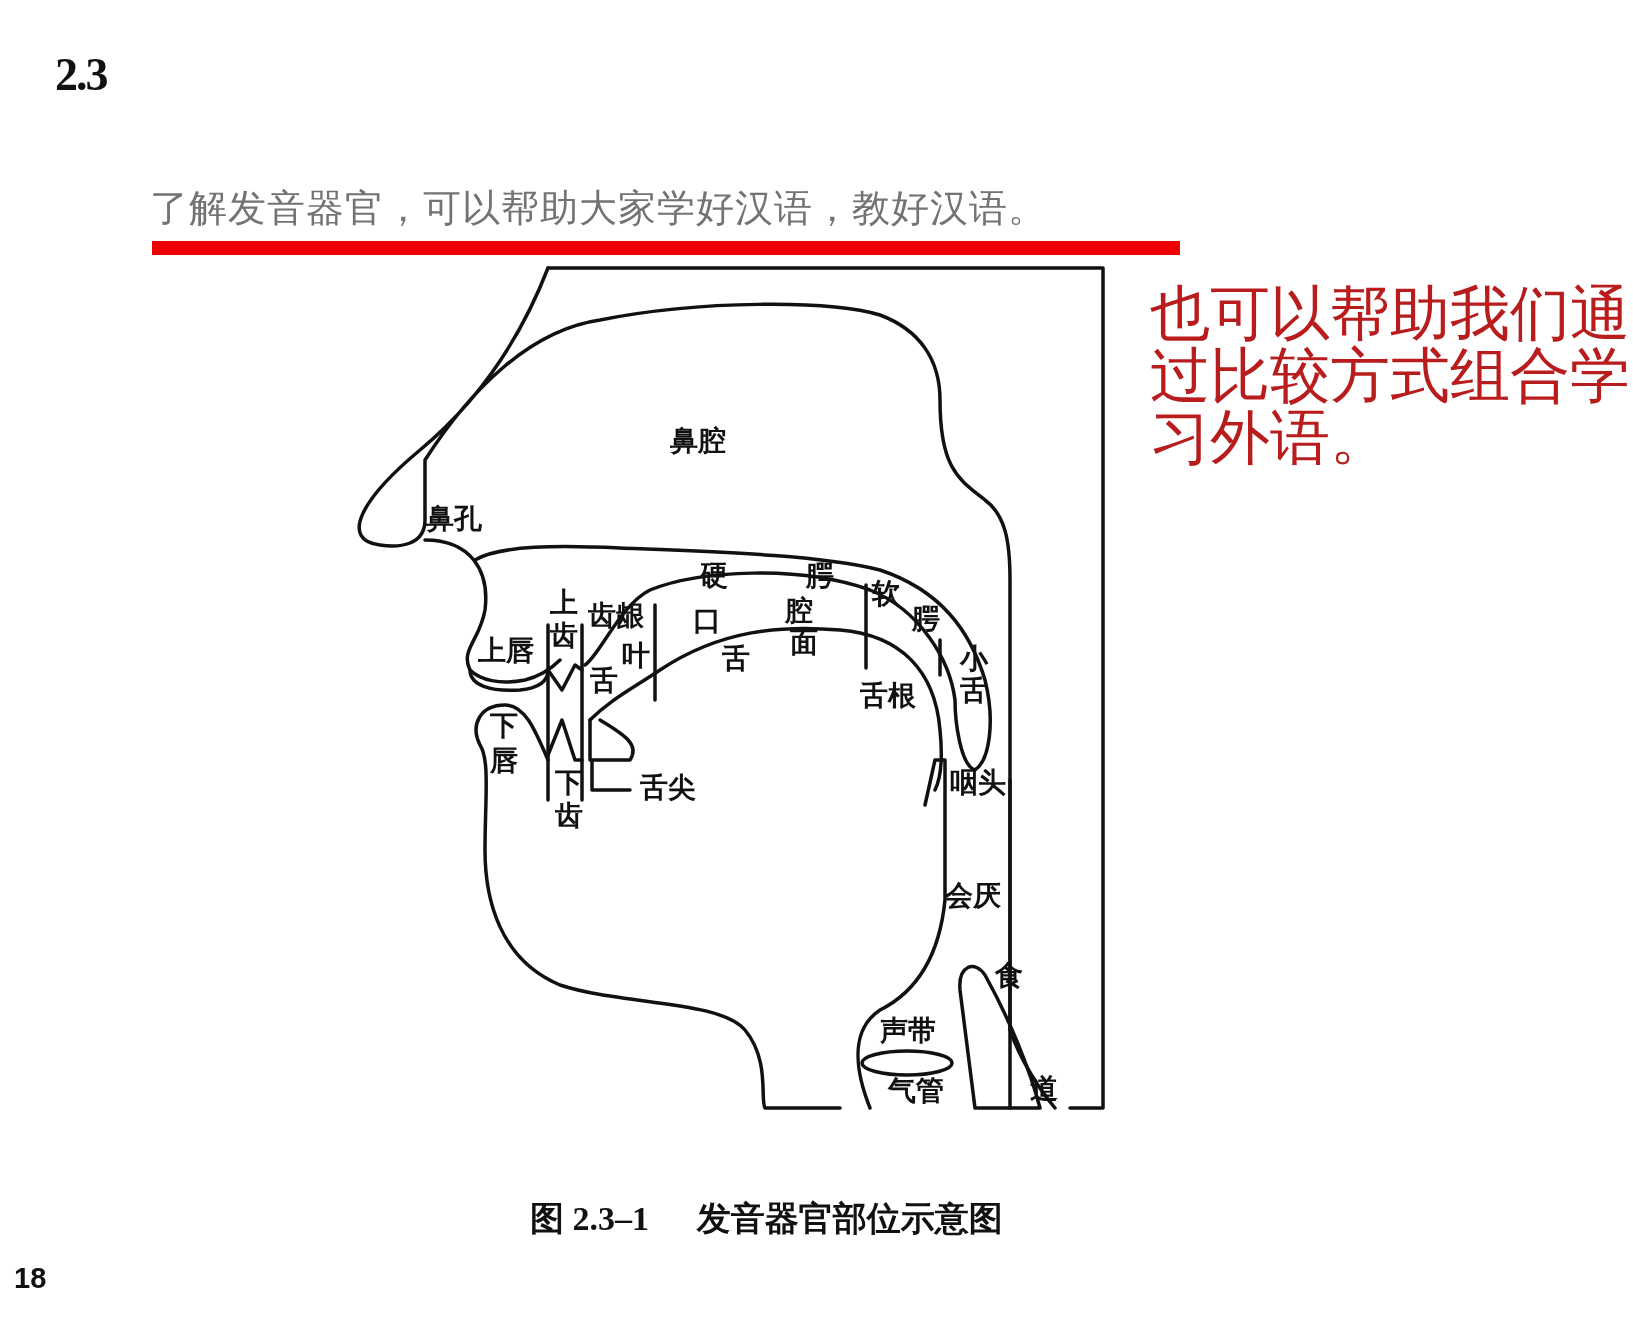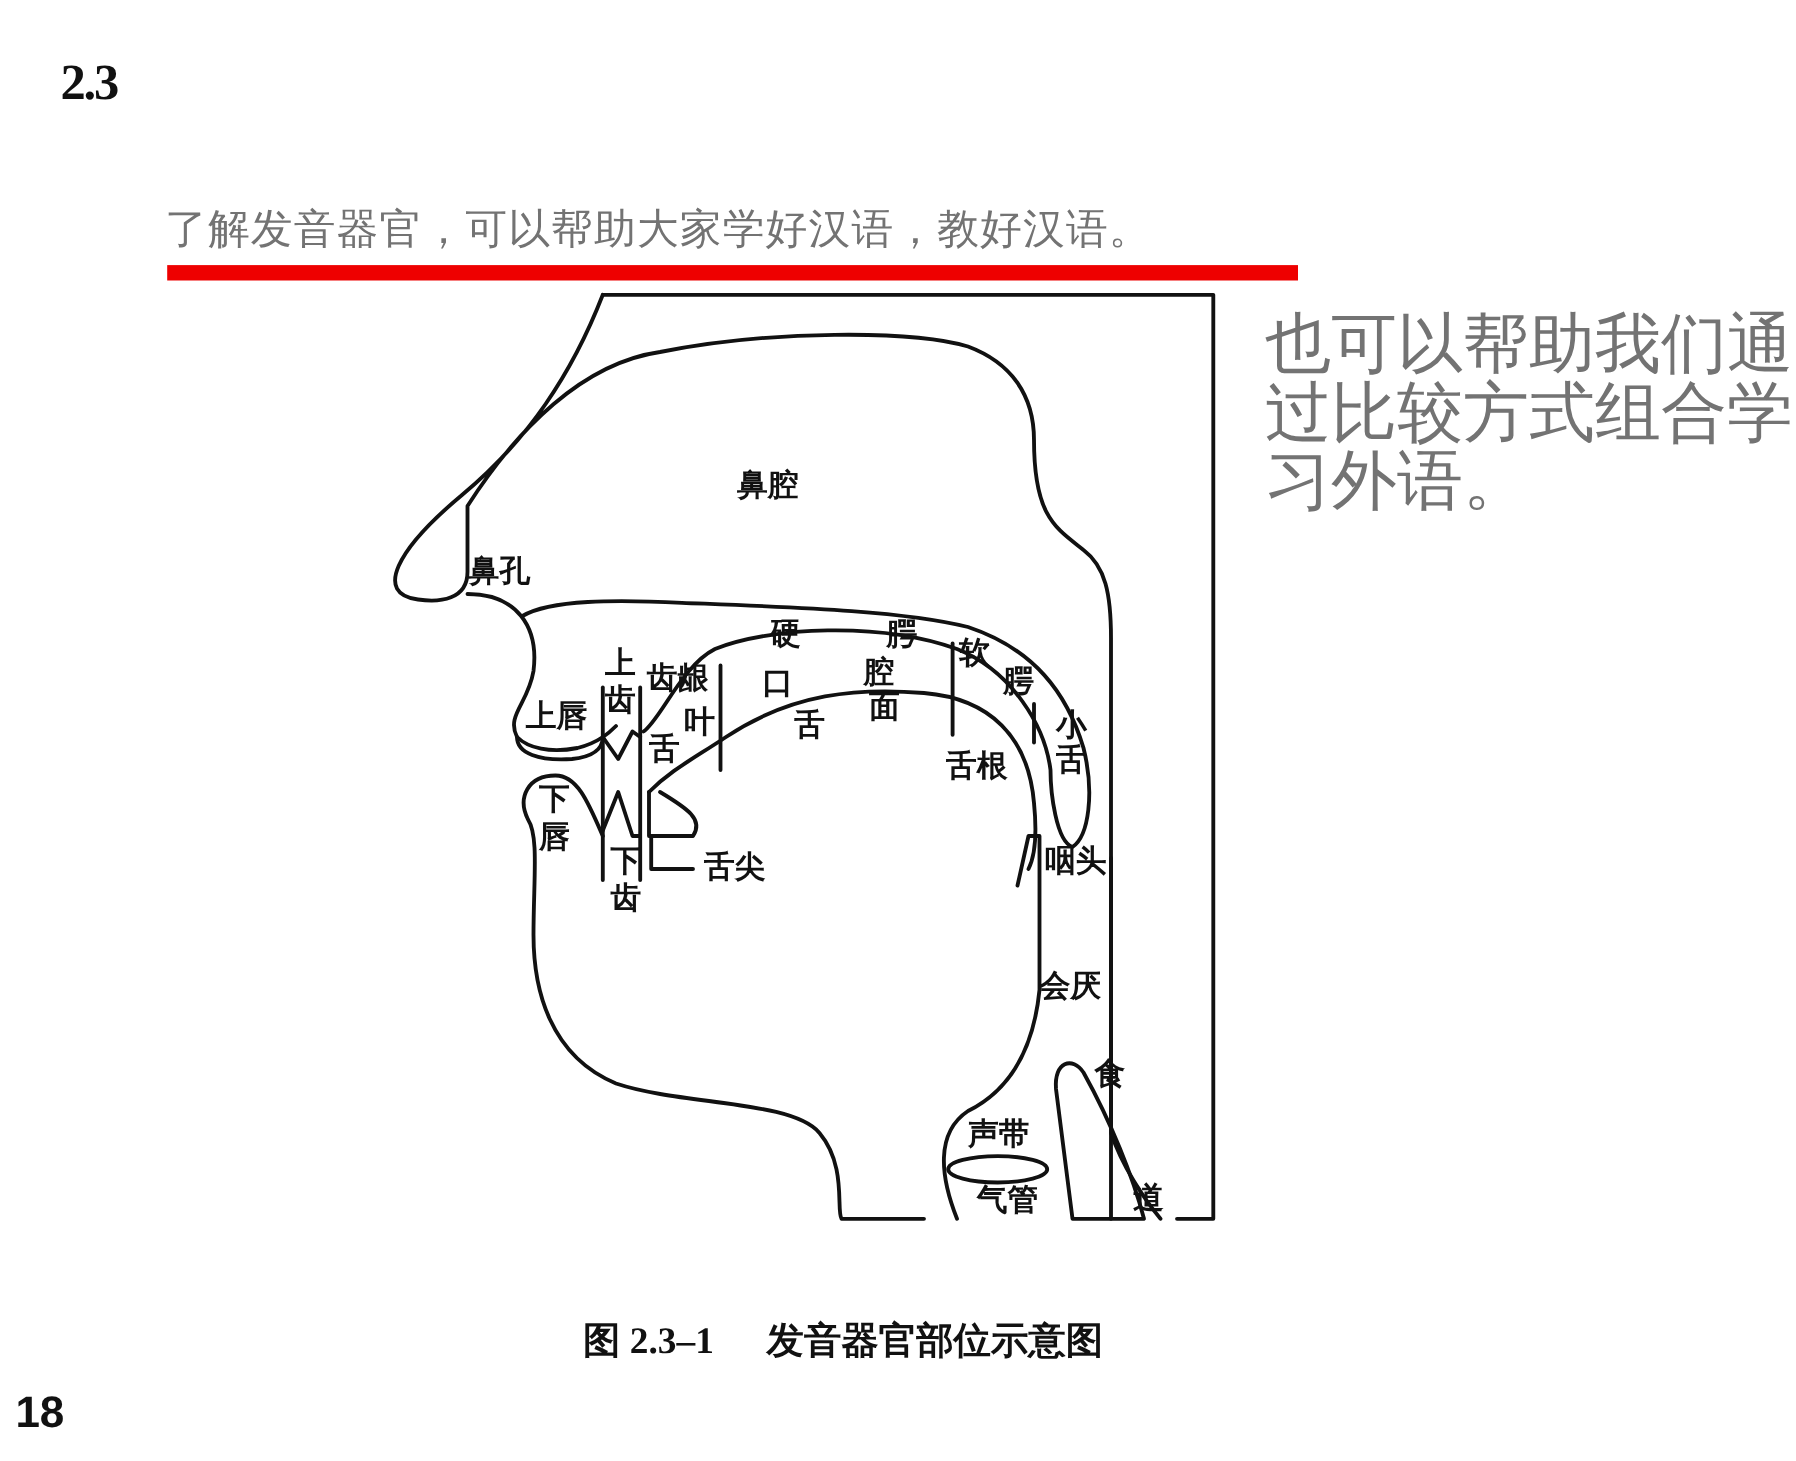--- a/index.html
+++ b/index.html
@@ -5,26 +5,26 @@
   html, body { margin:0; padding:0; background:#ffffff; }
   body { width:1633px; height:1328px; position:relative; overflow:hidden;
          font-family:"DejaVu Sans", "Liberation Sans", sans-serif; color:#111; }
   .section-title { position:absolute; left:55px; top:48px; font-size:46px; font-weight:bold;
                    display:flex; align-items:baseline; letter-spacing:2px;gap:38px; }
   .section-title .num { font-family:"Liberation Serif", "DejaVu Serif", serif; font-weight:bold; font-size:46px; margin-right:48px; letter-spacing:-2px; }
   .intro { position:absolute; left:150px; top:183px; font-size:38px; letter-spacing:1px; white-space:nowrap;
            font-family:"DejaVu Sans", sans-serif; color:#737373; }
   .red-underline { position:absolute; left:152px; top:241px; width:1028px; height:14px; background:#ee0000; }
   .annotation { position:absolute; left:1150px; top:282px; width:480px; font-size:60px; line-height:62px;
-                color:#737373; font-family:"DejaVu Serif", "Liberation Serif", serif; }
+                color:#b91c1c; font-family:"DejaVu Serif", "Liberation Serif", serif; }
   .diagram { position:absolute; left:0; top:0; width:1633px; height:1328px; pointer-events:none; }
   .diagram text { font-family:"DejaVu Sans", sans-serif; font-weight:bold; font-size:28px; fill:#111; }
   .caption { position:absolute; left:530px; top:1154px; font-size:34px; font-weight:bold; white-space:nowrap;margin-top:42px; }
   .caption .fig-num { font-family:"Liberation Serif", serif; margin-right:36px; }
-  .page-number { position:absolute; left:14px; top:1262px; font-size:40px; font-weight:bold;
+  .page-number { position:absolute; left:14px; top:1262px; font-size:29px; font-weight:bold;
                  font-family:"Liberation Sans", sans-serif;text-align:right; }
 </style>
 </head>
 <body>
 
 <div class="section-title">
   <span class="num">2.3</span>
 </div>
 
 <div class="intro">了解发音器官，可以帮助大家学好汉语，教好汉语。</div>

